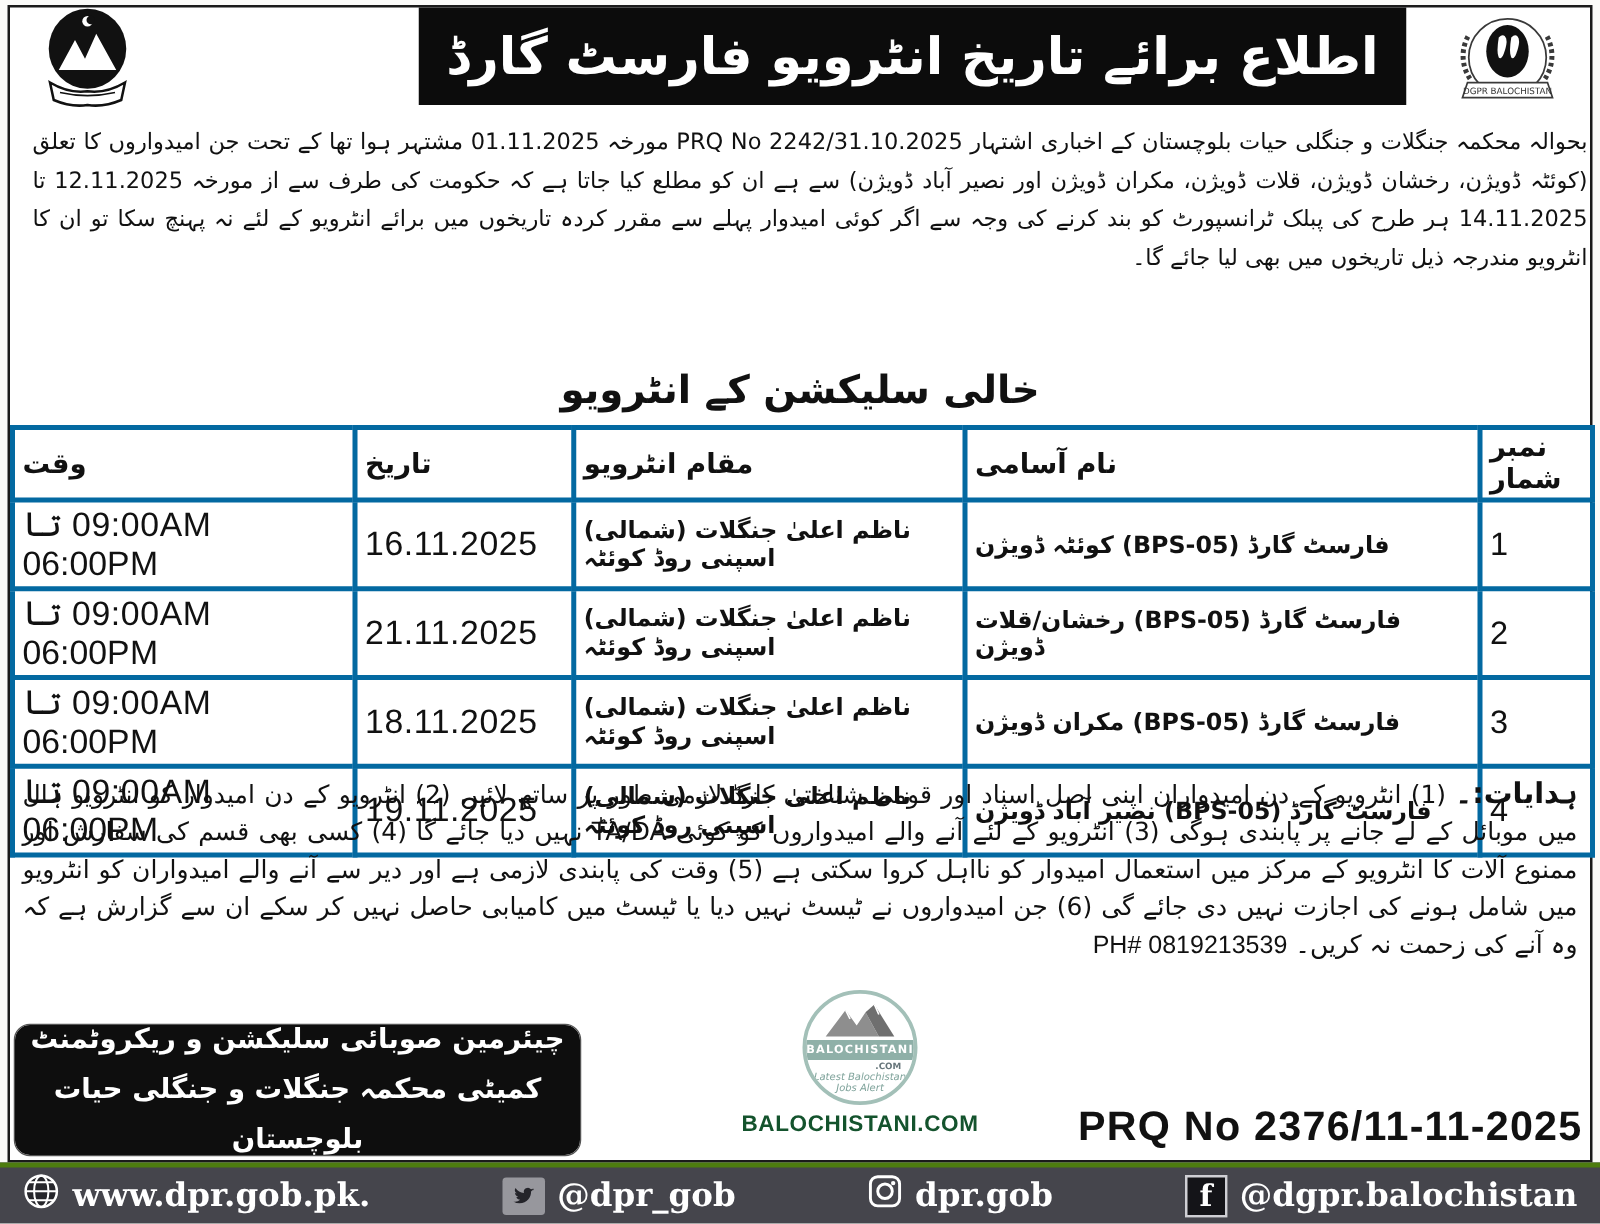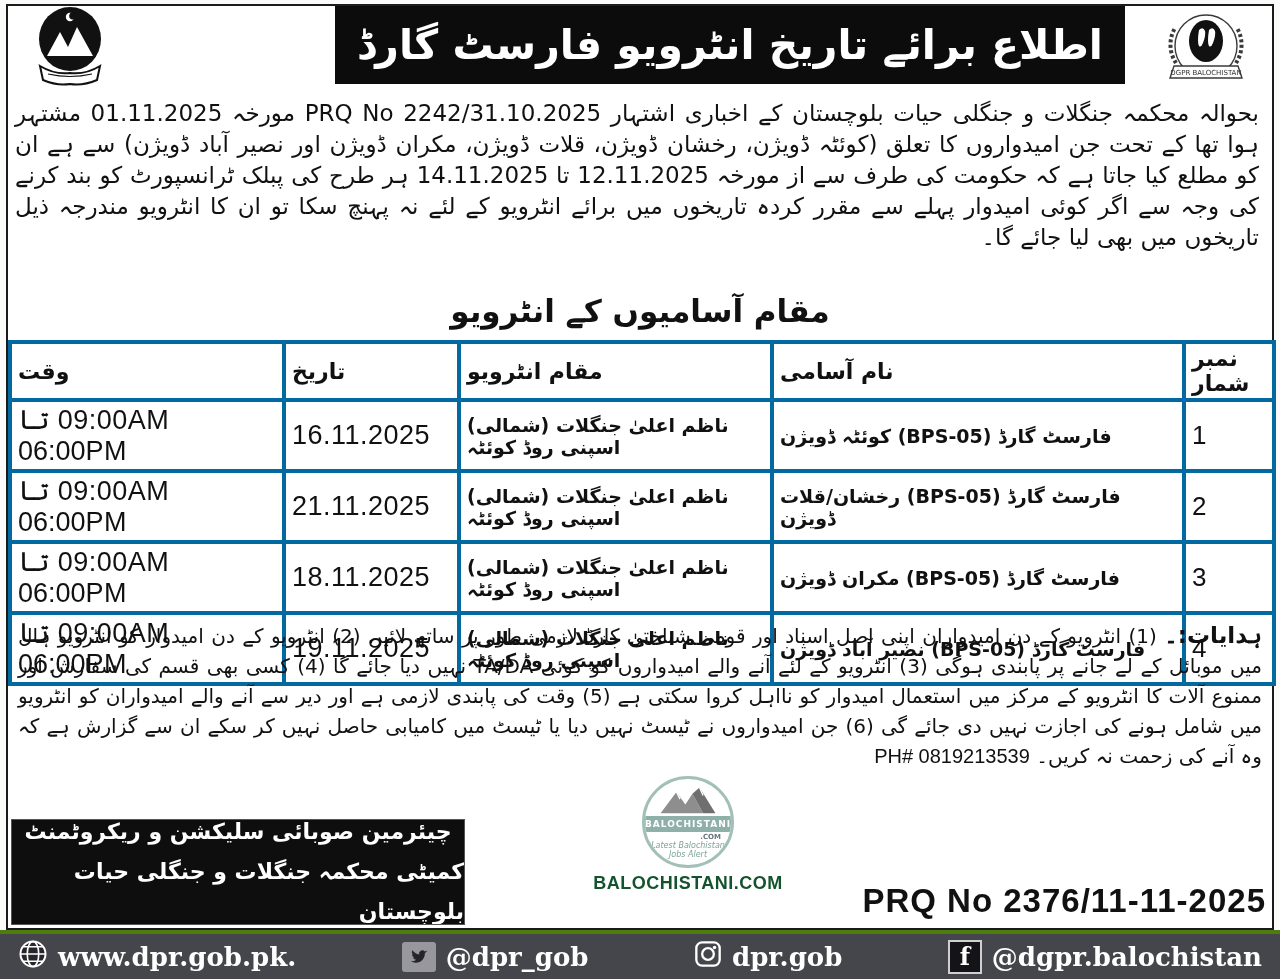--- a/index.html
+++ b/index.html
@@ -9,22 +9,22 @@
          background:#fff;pointer-events:none;}
 
   
   .logo-left{position:absolute;left:20px;top:6px;width:100px;height:88px;z-index:3;}
   .logo-right{position:absolute;left:1146px;top:8px;width:120px;height:90px;z-index:3;}
   .header-bar{position:absolute;left:335px;top:6px;width:790px;height:78px;background:#0c0c0c;
               display:flex;align-items:center;justify-content:center;z-index:2;}
   .header-bar .title{color:#fff;font-size:41px;font-weight:bold;direction:rtl;white-space:nowrap;}
 
   
-  .intro{position:absolute;left:15px;top:98px;width:1244px;height:188px;direction:rtl;
-         text-align:justify;font-size:23px;line-height:31px;font-weight:500;}
+  .intro{position:absolute;left:26px;top:98px;width:1244px;height:188px;direction:rtl;
+         text-align:justify;font-size:18px;line-height:31px;font-weight:500;}
 
   .section-heading{position:absolute;left:0;top:293px;width:100%;text-align:center;
                    font-size:31px;font-weight:bold;direction:rtl;}
 
   
   table.sched{position:absolute;left:8px;top:340px;width:1264px;border-collapse:collapse;
               direction:rtl;table-layout:fixed;}
   table.sched th,table.sched td{border:4px solid #0369a1;text-align:left;vertical-align:middle;
               padding:2px 6px;overflow:hidden;}
   table.sched th{height:48px;font-size:22px;font-weight:bold;}
@@ -35,23 +35,23 @@
 
   
   .instructions{position:absolute;left:18px;top:620px;width:1244px;direction:rtl;
                 text-align:justify;font-size:20px;line-height:30px;font-weight:500;}
   .instructions .label{font-weight:bold;font-size:23px;}
   .instructions .phone{font-family:"Liberation Sans",sans-serif;}
 
   
   .signature-box{position:absolute;left:12px;top:820px;width:452px;height:104px;background:#0e0e0e;
                  outline:1px solid #555;color:#fff;display:flex;flex-direction:column;
-                 align-items:center;justify-content:center;direction:rtl;text-align:right;
-                 font-size:22px;line-height:40px;font-weight:600;}
-  .watermark{position:absolute;left:568px;top:776px;width:240px;text-align:center;z-index:4;}
+                 align-items:center;justify-content:center;direction:rtl;text-align:center;
+                 font-size:22px;line-height:40px;font-weight:600;border-radius:12px;}
+  .watermark{position:absolute;left:568px;top:792px;width:240px;text-align:center;z-index:4;}
   .wm-circle{position:relative;width:86px;height:86px;margin:0 auto;border-radius:50%;
              border:3px solid #a3c0b8;background:#fff;overflow:hidden;}
   .wm-band{position:absolute;left:-2px;right:-2px;top:37px;height:16px;background:#8fb0a8;
            color:#fff;font-size:9px;font-weight:bold;letter-spacing:1px;line-height:16px;}
   .wm-com{position:absolute;right:10px;top:54px;font-size:7px;color:#66757a;font-weight:bold;}
   .wm-tagline{position:absolute;left:0;right:0;top:62px;font-size:8px;line-height:9px;
               color:#7fa39b;font-style:italic;}
   .wm-mountains{position:absolute;left:12px;top:4px;}
   .wm-site{margin-top:5px;color:#14532d;font-weight:bold;font-size:18px;letter-spacing:.5px;
            font-family:"Liberation Sans",sans-serif;text-align:center;}
@@ -99,21 +99,21 @@
       <ellipse cx="60" cy="33" rx="17" ry="21" fill="#111"></ellipse>
       <path d="M53 22 q4 -4 6 1 q1 4 -2 12 q-2 5 -4 3 q-2 -4 0 -16z" fill="#fff"></path>
       <path d="M63 22 q4 -4 6 1 q1 4 -2 12 q-2 5 -4 3 q-2 -4 0 -16z" fill="#fff"></path>
       <path d="M28 58 L92 58 L96 70 L24 70 Z" fill="#fff" stroke="#3a3a3a" stroke-width="1.4"></path>
       <text x="60" y="67" font-size="7" text-anchor="middle" fill="#333">DGPR BALOCHISTAN</text>
     </svg>
   </div>
 
   <div class="intro">بحوالہ محکمہ جنگلات و جنگلی حیات بلوچستان کے اخباری اشتہار PRQ No 2242/31.10.2025 مورخہ 01.11.2025 مشتہر ہوا تھا کے تحت جن امیدواروں کا تعلق (کوئٹہ ڈویژن، رخشان ڈویژن، قلات ڈویژن، مکران ڈویژن اور نصیر آباد ڈویژن) سے ہے ان کو مطلع کیا جاتا ہے کہ حکومت کی طرف سے از مورخہ 12.11.2025 تا 14.11.2025 ہر طرح کی پبلک ٹرانسپورٹ کو بند کرنے کی وجہ سے اگر کوئی امیدوار پہلے سے مقرر کردہ تاریخوں میں برائے انٹرویو کے لئے نہ پہنچ سکا تو ان کا انٹرویو مندرجہ ذیل تاریخوں میں بھی لیا جائے گا۔</div>
 
-  <div class="section-heading">مقام آسامیوں کے انٹرویو</div>
+  <div class="section-heading">خالی سلیکشن کے انٹرویو</div>
 
   <table class="sched" dir="rtl">
     <colgroup>
       <col style="width:90px">
         <col style="width:412px">
         <col style="width:313px">
       <col style="width:175px">
         <col style="width:274px">
     </colgroup>
     <thead>

